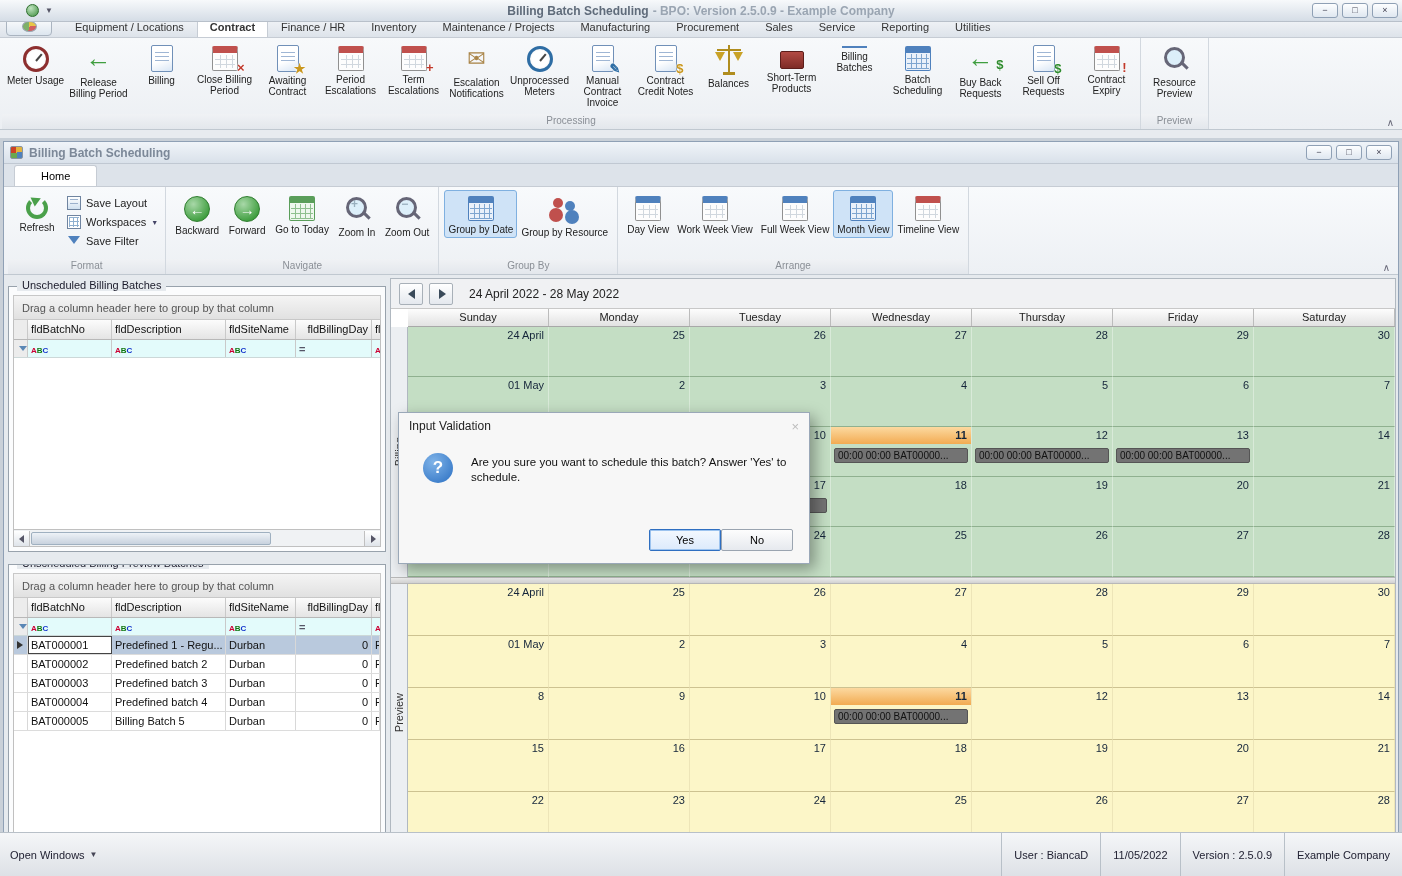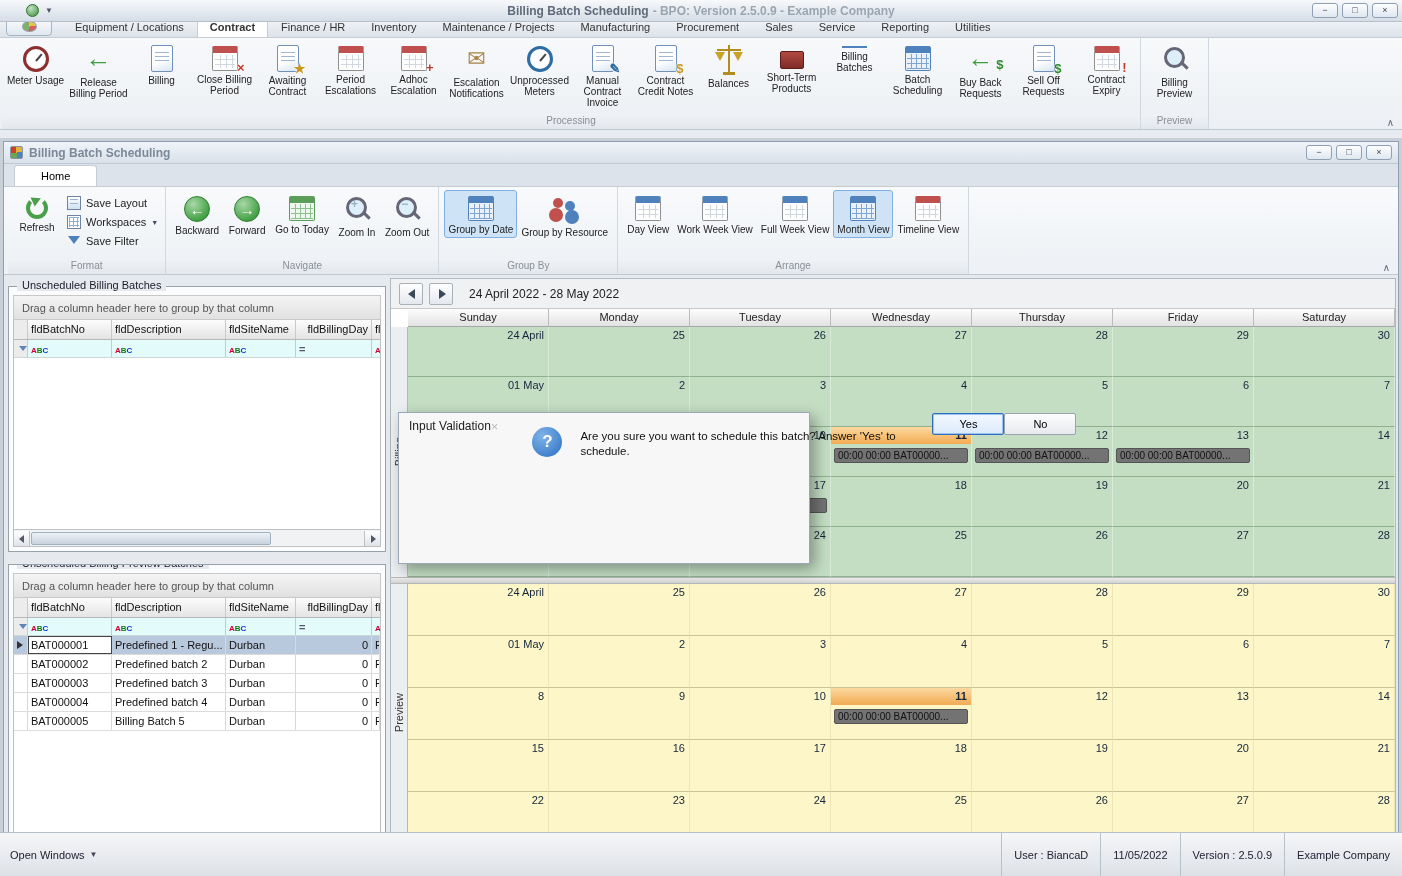--- a/index.html
+++ b/index.html
@@ -156,21 +156,21 @@
 .calsplit{height:7px;background:linear-gradient(#ececec,#d2d2d2);border-top:1px solid #b8b8b8;border-bottom:1px solid #b8b8b8;flex:0 0 auto}
 
 
 .statusbar{position:absolute;left:0;right:0;bottom:0;height:44px;background:linear-gradient(#f5f6f8,#dde1e6);border-top:1px solid #b8c0c8;display:flex;align-items:center;font-size:11px;color:#223}
 .sbleft{display:flex;align-items:center;gap:5px;padding:0 10px}
 .sbcaret{font-size:8px;color:#445}
 .sbright{margin-left:auto;display:flex;align-items:stretch;height:100%}
 .sbitem{display:flex;align-items:center;padding:0 12px;border-left:1px solid #b8c0c8}
 
 
-.dialog{position:absolute;left:398px;top:412px;width:412px;height:152px;background:#f7f7f7;border:1px solid #9aa8b8;box-shadow:5px 5px 14px rgba(0,0,0,.35);z-index:60;display:flex;flex-direction:row}
+.dialog{position:absolute;left:398px;top:412px;width:412px;height:152px;background:#f7f7f7;border:1px solid #9aa8b8;box-shadow:5px 5px 14px rgba(0,0,0,.35);z-index:60;display:flex;flex-direction:column}
 .dlgtitle{height:26px;display:flex;align-items:center;padding:0 10px;font-size:12px;color:#222;flex:0 0 auto}
 .dlgclose{margin-left:auto;color:#bcbcbc;font-size:13px}
 .dlgbody{flex:1;display:flex;align-items:flex-start;padding:10px 16px 0 24px;gap:18px}
 .qicon{width:30px;height:30px;border-radius:50%;background:radial-gradient(circle at 35% 30%,#7fb3e8,#2a6fc2);color:#fff;font-weight:bold;font-size:17px;text-align:center;line-height:30px;flex:0 0 auto;margin-top:4px}
 .dlgmsg{font-size:11.5px;color:#111;line-height:15px;width:320px;margin-top:6px}
 .dlgbtns{display:flex;justify-content:flex-end;padding:0 16px 12px}
 .btn{width:72px;height:22px;font-size:11px;text-align:center;line-height:20px;background:linear-gradient(#fdfdfd,#e6e9ee);border:1px solid #9aa4b0;border-radius:2px}
 .btn.primary{border:1px solid #2f6fc1;box-shadow:inset 0 0 0 1px #9cc3ef;background:linear-gradient(#f3f8fe,#dceafc)}
 </style>
 </head>
@@ -230,21 +230,21 @@
           <div class="rbtn">
             <span class="ico doc b-gold" data-glyph="★"></span>
             <span class="rlbl">Awaiting Contract</span>
           </div>
           <div class="rbtn">
             <span class="ico cal"></span>
             <span class="rlbl">Period Escalations</span>
           </div>
           <div class="rbtn">
             <span class="ico cal b-red" data-glyph="+"></span>
-            <span class="rlbl">Adhoc Escalation</span>
+            <span class="rlbl">Term Escalations</span>
           </div>
           <div class="rbtn">
             <span class="ico mail">✉</span>
             <span class="rlbl">Escalation Notifications</span>
           </div>
           <div class="rbtn">
             <span class="ico gauge blue"></span>
             <span class="rlbl">Unprocessed Meters</span>
           </div>
           <div class="rbtn">
@@ -283,21 +283,21 @@
             <span class="ico cal b-red" data-glyph="!"></span>
             <span class="rlbl">Contract Expiry</span>
           </div>
         </div>
         <div class="rcap">Processing</div>
       </div>
       <div class="rgrp">
         <div class="rrow">
           <div class="rbtn">
             <span class="ico mag"></span>
-            <span class="rlbl">Billing Preview</span>
+            <span class="rlbl">Resource Preview</span>
           </div>
         </div>
         <div class="rcap">Preview</div>
       </div>
       <span class="rchevron">∧</span>
     </div>
 
   <div class="workspace">
     <div class="innerwin">
       <div class="iwtitle">

